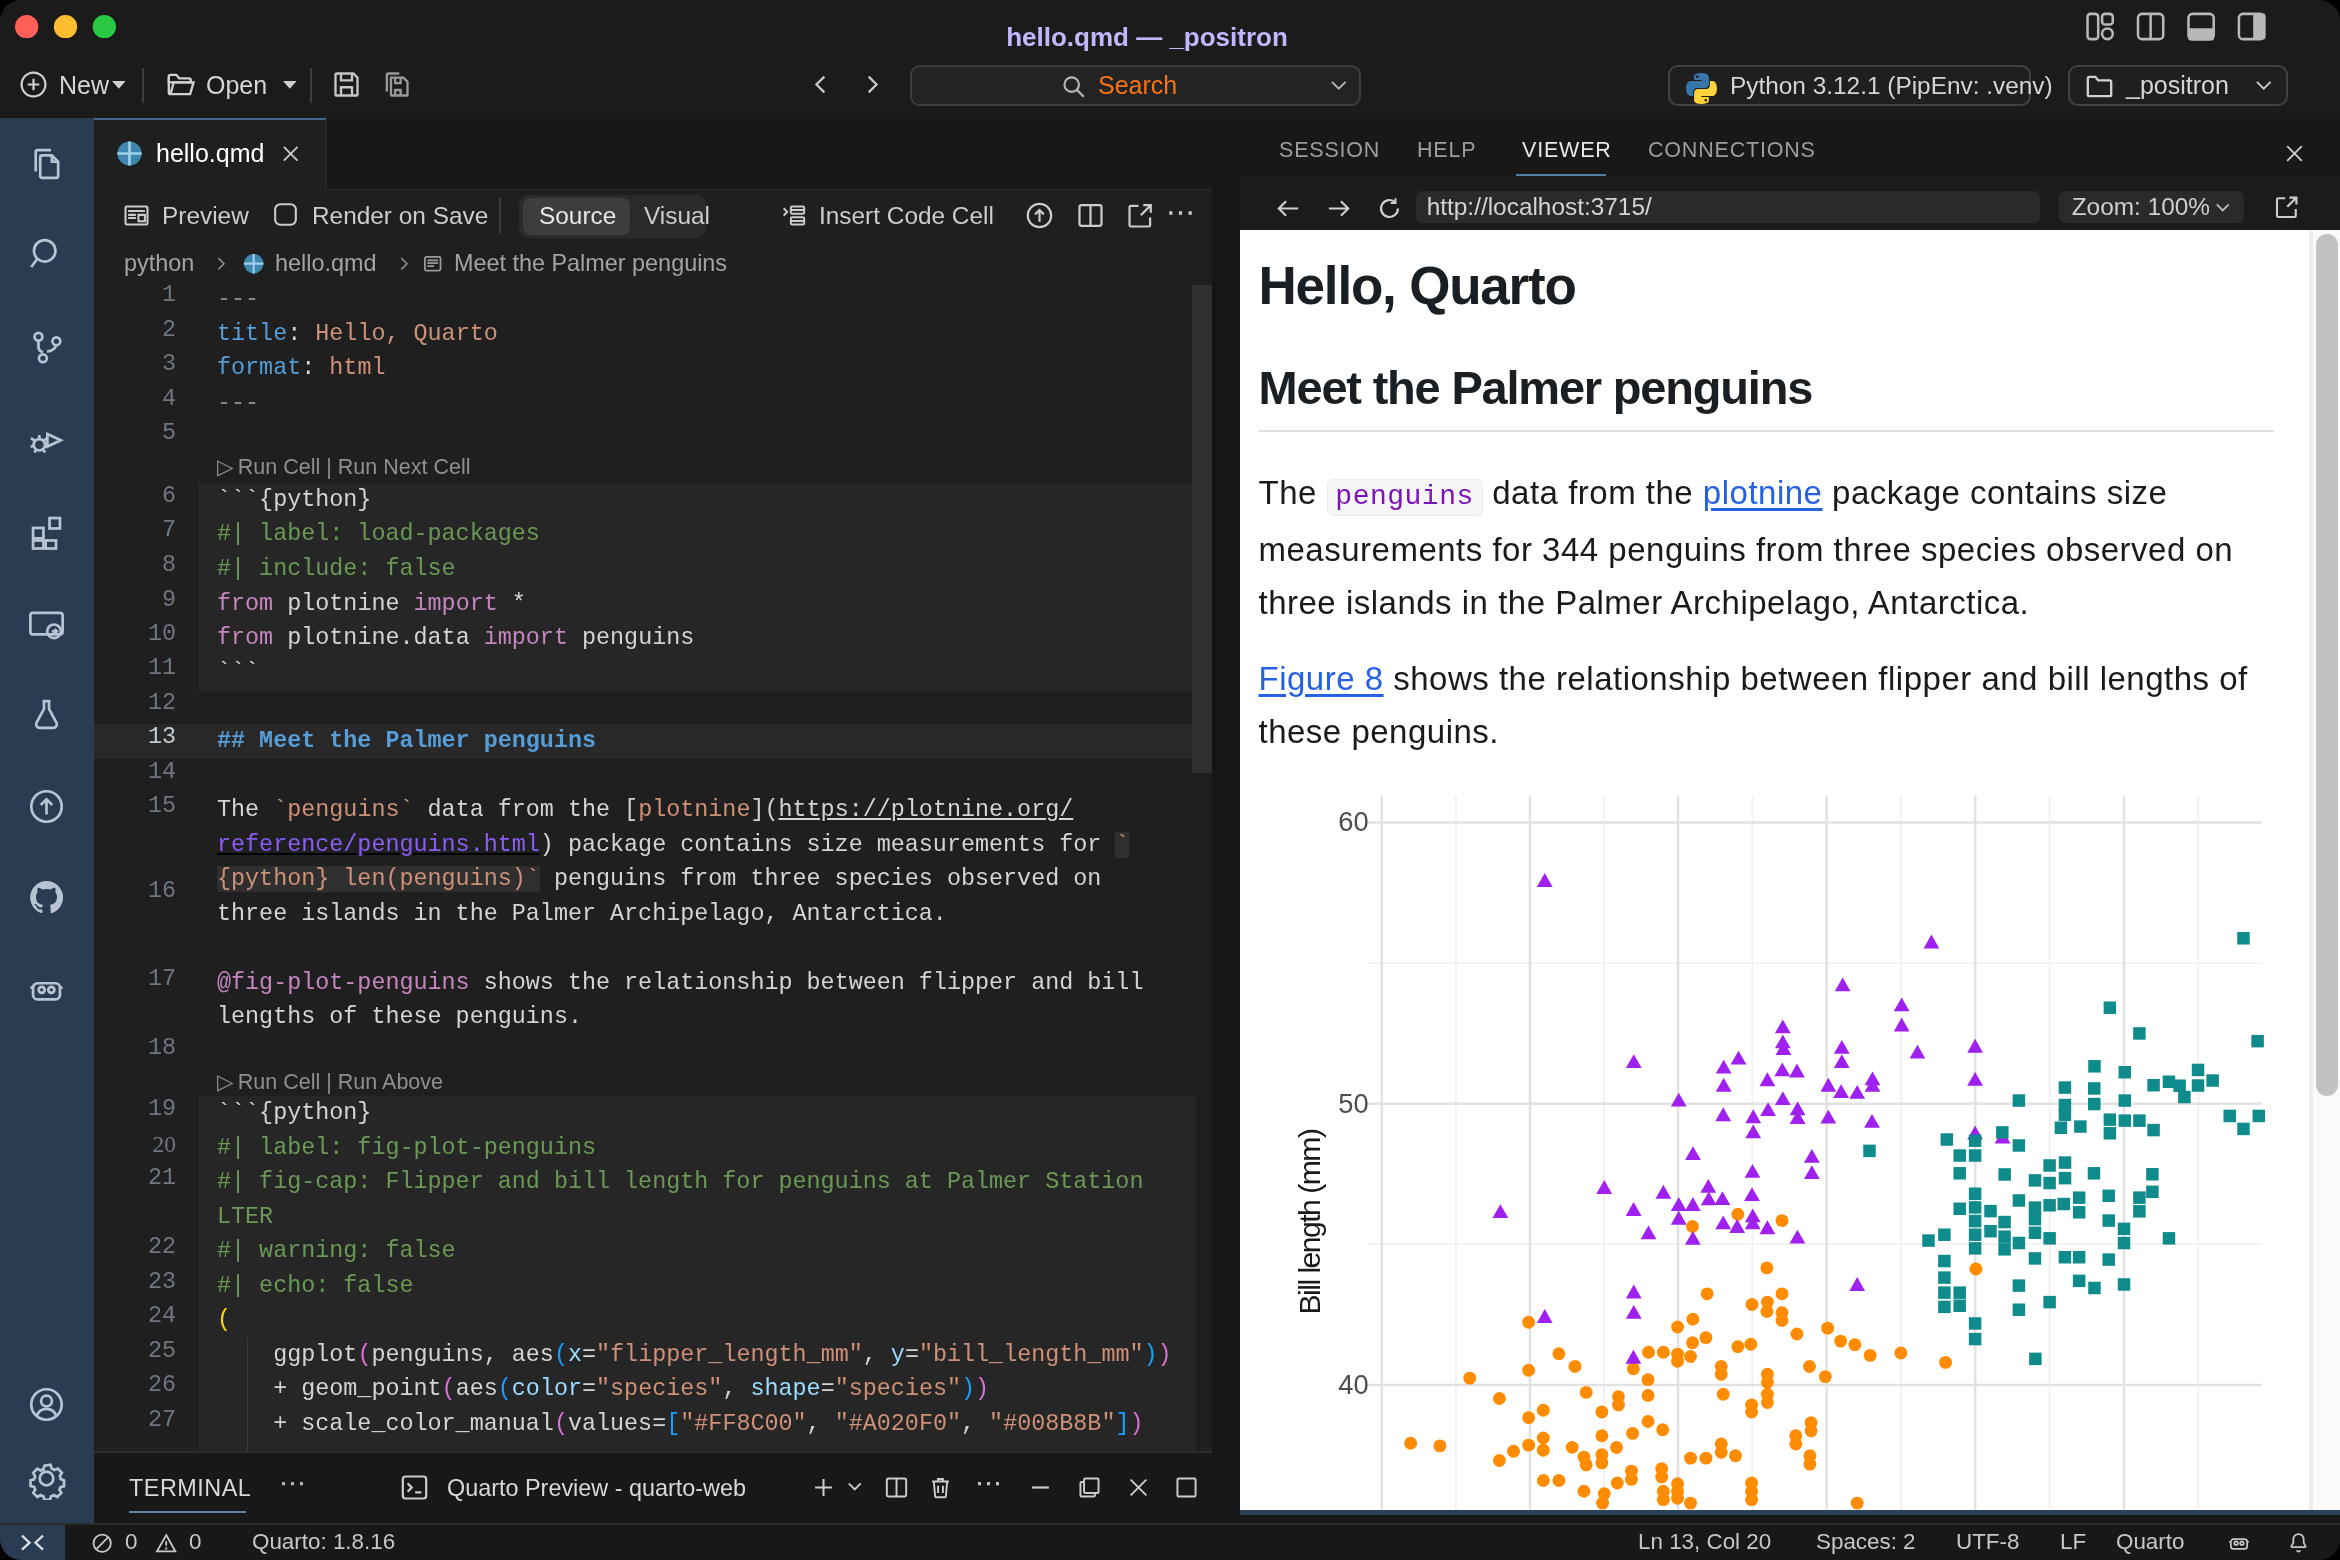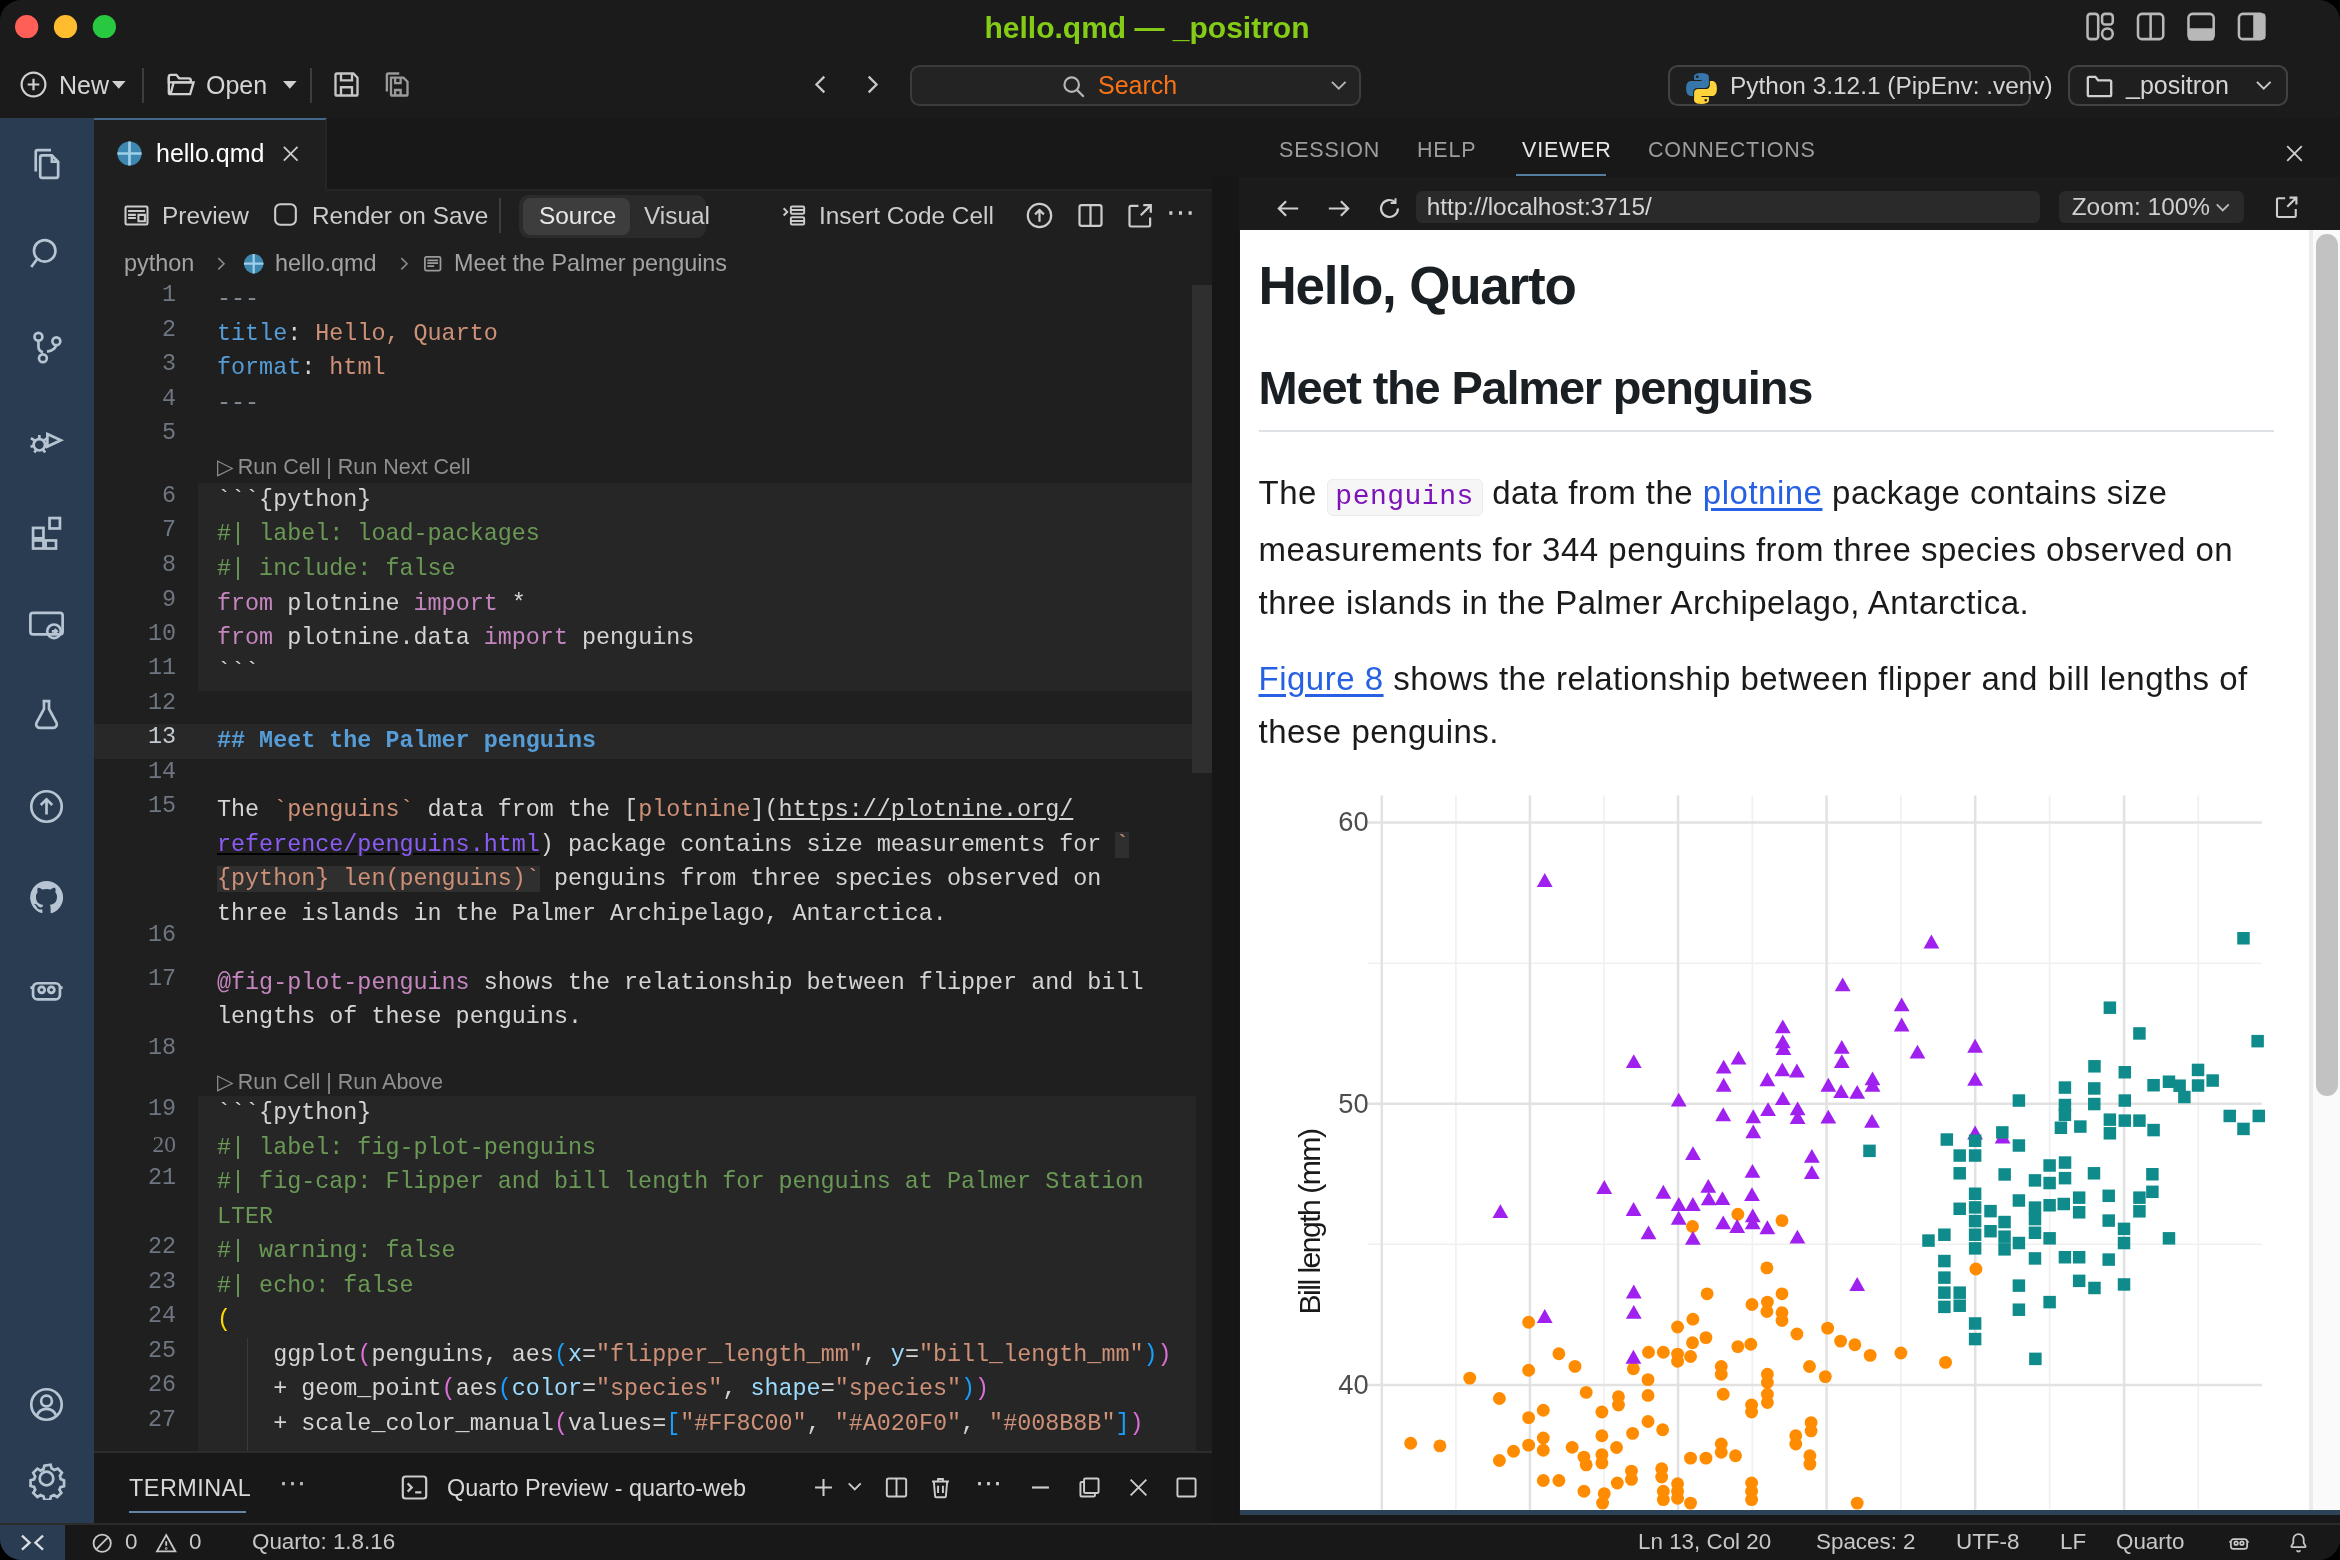--- a/index.html
+++ b/index.html
@@ -1,19 +1,19 @@
 <!DOCTYPE html>
 <html><head><meta charset="utf-8"><style>
 *{margin:0;padding:0;box-sizing:border-box}
 html,body{width:2341px;height:1560px;background:#000;overflow:hidden}
 body{font-family:"Liberation Sans",sans-serif;-webkit-font-smoothing:antialiased}
 .win{position:absolute;inset:0;background:#1f1f1f;border-radius:21.5px;overflow:hidden}
 .abs{position:absolute}
 .titlebar{left:0;top:0;width:2341px;height:53px;background:#1b1b1b}
-.title-text{width:2341px;top:11px;text-align:center;color:#84cc16;font-size:30px;font-weight:700}
+.title-text{width:2341px;top:22px;text-align:center;color:#c4b5fd;font-size:26px;font-weight:700}
 .toolbar{left:0;top:53px;width:2341px;height:65px;background:#1b1b1b}
 .tbtn{color:#d5d5d5;font-size:25px;line-height:65px;white-space:nowrap}
 .tsep{top:68px;width:2px;height:35px;background:#3d3d3d}
 .searchbox{left:910px;top:65px;width:451px;height:41px;background:#232323;border:2px solid #3c3c3c;border-radius:9.8px}
 .pill{height:41px;top:65px;background:#1f1f1f;border:2px solid #424242;border-radius:9.8px;color:#d5d5d5;font-size:25px;line-height:38px;white-space:nowrap}
 .activity{left:0;top:118px;width:94px;height:1405px;background:#2a3c52}
 .statusbar{left:0;top:1523px;width:2341px;height:37px;background:#181818;border-top:2px solid #2c2c2c;color:#c7c7c7;font-size:22.4px}
 .remoteblk{left:0;top:1525px;width:65px;height:35px;background:#2a3c52}
 .sbitem{top:1529px;color:#c7c7c7;font-size:22.4px;white-space:nowrap}
 
@@ -252,21 +252,21 @@
     <div class="crow code" style="top:690px"><span class="ctext"></span></div>
 <span class="lnum" style="top:724px;color:#c3ccd5">13</span>
     <div class="crow code" style="top:724px"><span class="ctext"><b style="color:#569cd6;font-weight:700">## Meet the Palmer penguins</b></span></div>
 <span class="lnum" style="top:759px;">14</span>
     <div class="crow code" style="top:759px"><span class="ctext"></span></div>
 <span class="lnum" style="top:793px;">15</span>
     <div class="crow code" style="top:793px"><span class="ctext"><span style="color:#d4d4d4">The </span><span style="color:#ce9178">`penguins`</span><span style="color:#d4d4d4"> data from the [</span><span style="color:#ce9178">plotnine</span><span style="color:#d4d4d4">](<u>https://plotnine.org/</u></span></span></div>
 <div class="crow code" style="top:828px"><span class="ctext"><u><span style="color:#8b5cf6">reference/penguins.html</span></u><span style="color:#d4d4d4">) package contains size measurements for </span><span style="background:#2f2f2f;color:#ce9178">`</span></span></div>
 <div class="crow code" style="top:862px"><span class="ctext"><span style="background:#2f2f2f;color:#ce9178">{python} len(penguins)`</span><span style="color:#d4d4d4"> penguins from three species observed on</span></span></div>
 <div class="crow code" style="top:897px"><span class="ctext"><span style="color:#d4d4d4">three islands in the Palmer Archipelago, Antarctica.</span></span></div>
-<span class="lnum" style="top:922px;padding-left:40px;">16</span>
+<span class="lnum" style="top:878px;padding-left:40px;">16</span>
     <div class="crow code" style="top:931px"><span class="ctext"></span></div>
 <span class="lnum" style="top:966px;">17</span>
     <div class="crow code" style="top:966px"><span class="ctext"><span style="color:#C586C0">@fig-plot-penguins</span><span style="color:#d4d4d4"> shows the relationship between flipper and bill</span></span></div>
 <div class="crow code" style="top:1000px"><span class="ctext"><span style="color:#d4d4d4">lengths of these penguins.</span></span></div>
 <span class="lnum" style="top:1035px;">18</span>
     <div class="crow code" style="top:1035px"><span class="ctext"></span></div>
 <div class="codelens" style="top:1069px">▷ Run Cell | Run Above</div>
 <span class="lnum" style="top:1096px;">19</span>
     <div class="crow code" style="top:1096px"><span class="ctext"><span style="color:#d4d4d4">```{python}</span></span></div>
 <span class="lnum" style="top:1131px;font-family:Liberation Serif, serif;">20</span>

